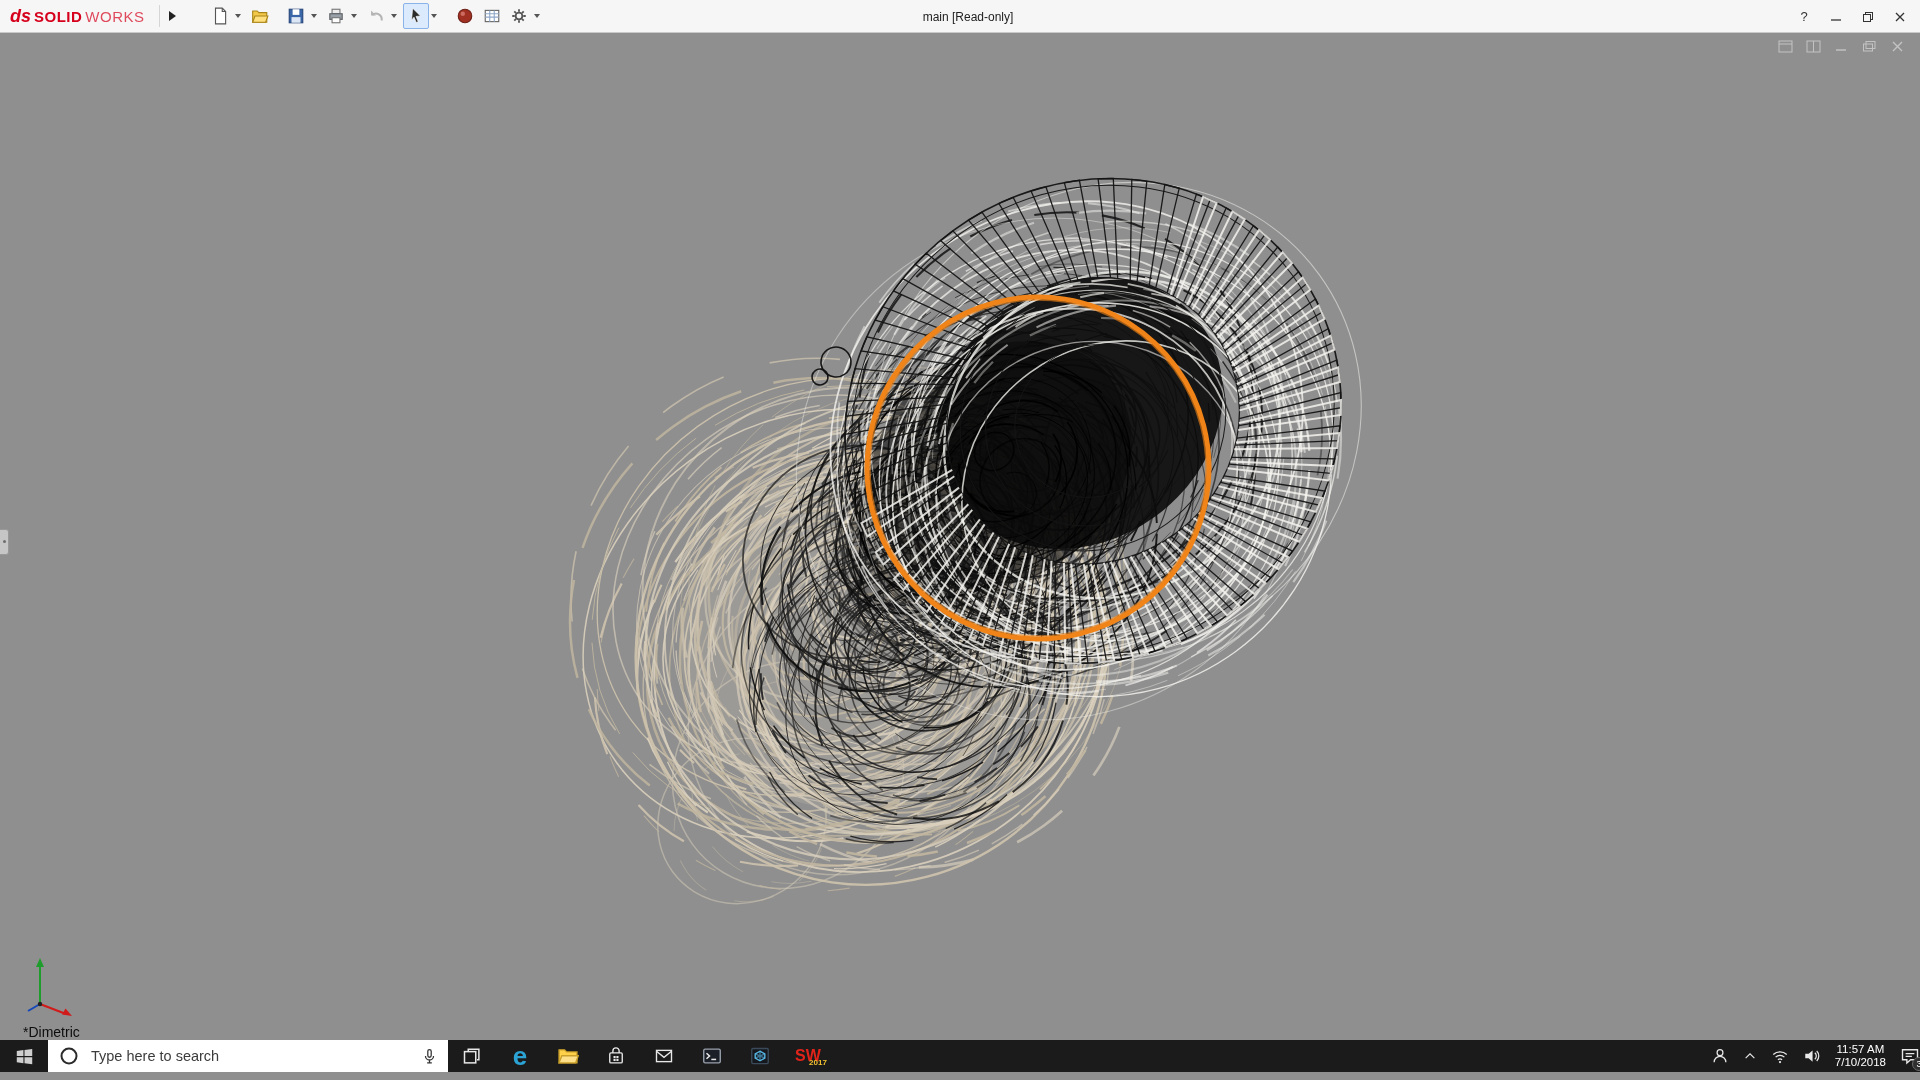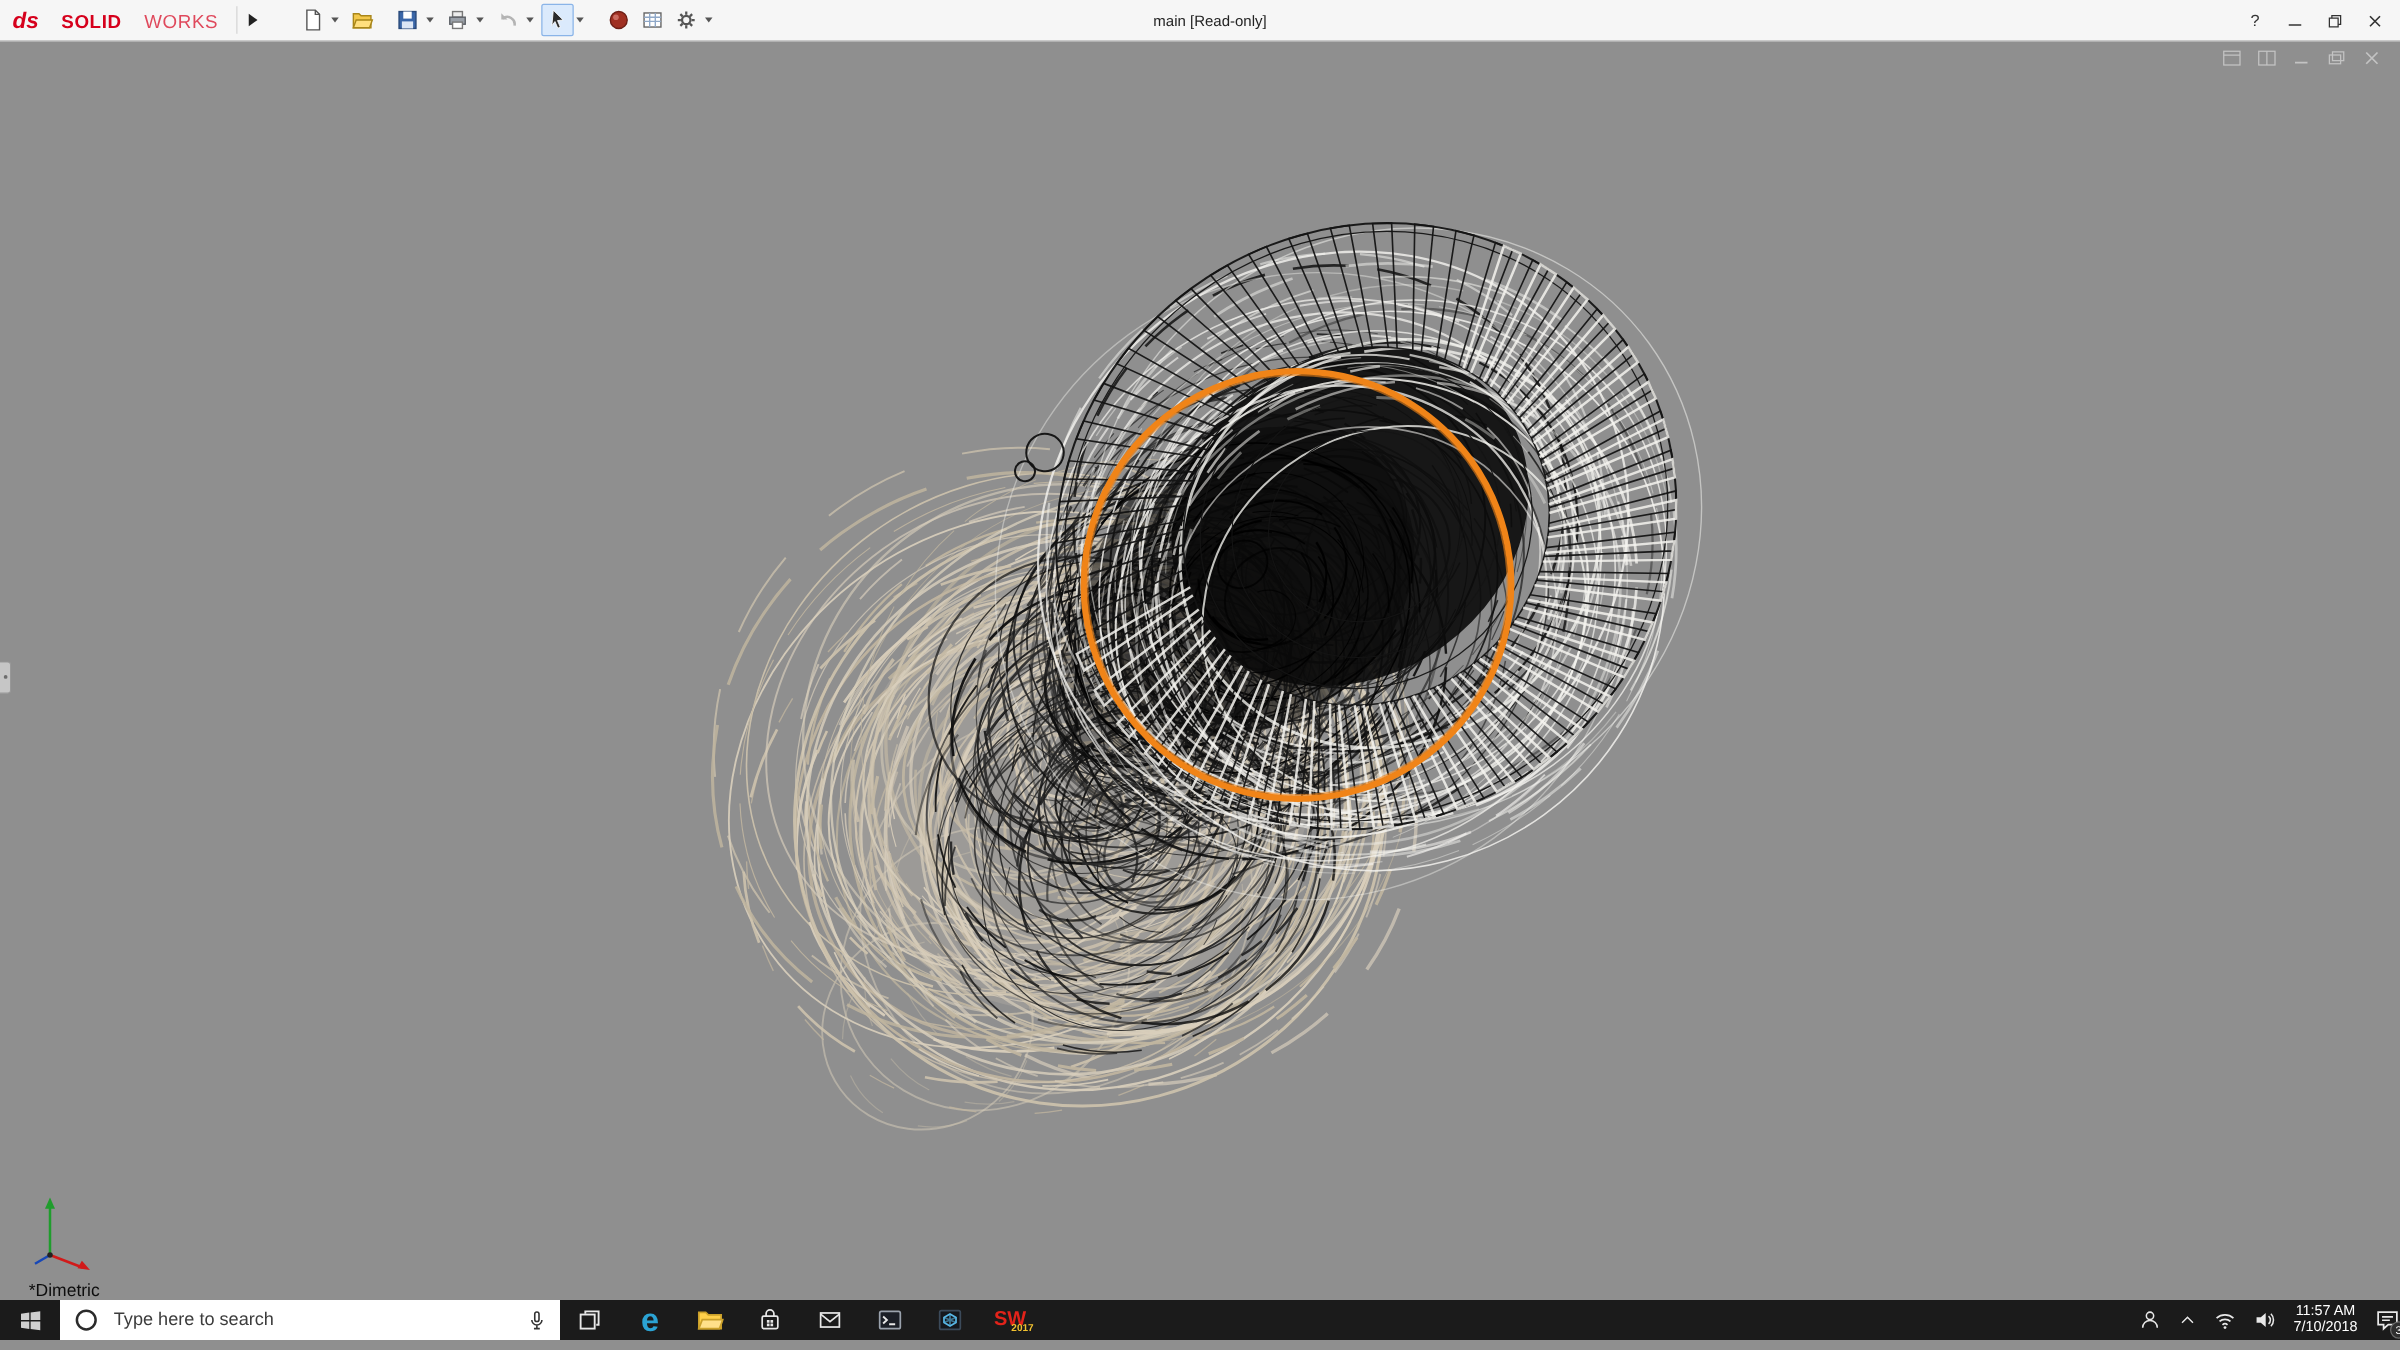--- a/index.html
+++ b/index.html
@@ -1,20 +1,20 @@
 <!DOCTYPE html>
 <html><head>
 <meta charset="utf-8">
 <style>
   html,body{margin:0;padding:0;width:1920px;height:1080px;overflow:hidden;background:#8f8f8f;font-family:"Liberation Sans",sans-serif;}
   *{box-sizing:border-box;}
 
   
   .titlebar{position:absolute;top:0;left:0;width:1920px;height:33px;background:#f6f6f6;border-bottom:1px solid #c9c9c9;display:flex;align-items:center;z-index:30;}
-  .logo{display:flex;align-items:baseline;margin-left:10px;gap:18px;}
+  .logo{display:flex;align-items:baseline;margin-left:10px;gap:3px;}
   .logo-ds{color:#d6001c;font-weight:bold;font-style:italic;font-size:18px;}
   .logo-solid{color:#d6001c;font-weight:700;font-size:15px;letter-spacing:.5px;}
   .logo-works{color:#d6001c;font-weight:400;font-size:15px;letter-spacing:.5px;opacity:.7;}
   .menu-expand{margin-left:14px;width:18px;height:22px;display:flex;align-items:center;justify-content:center;border-left:1px solid #d5d5d5;padding-left:8px;}
   .menu-expand .tri{width:0;height:0;border-top:5px solid transparent;border-bottom:5px solid transparent;border-left:7px solid #222;}
   .tbar{display:flex;align-items:center;margin-left:30px;gap:1px;}
   .tbtn{width:26px;height:26px;display:flex;align-items:center;justify-content:center;border-radius:2px;border:1px solid transparent;}
   .tbtn.active{background:#dbeafc;border:1px solid #8ab4e8;}
   .caret{width:0;height:0;border-left:3.5px solid transparent;border-right:3.5px solid transparent;border-top:4px solid #555;margin:0 5px 0 1px;}
   .tgap{width:8px;}

